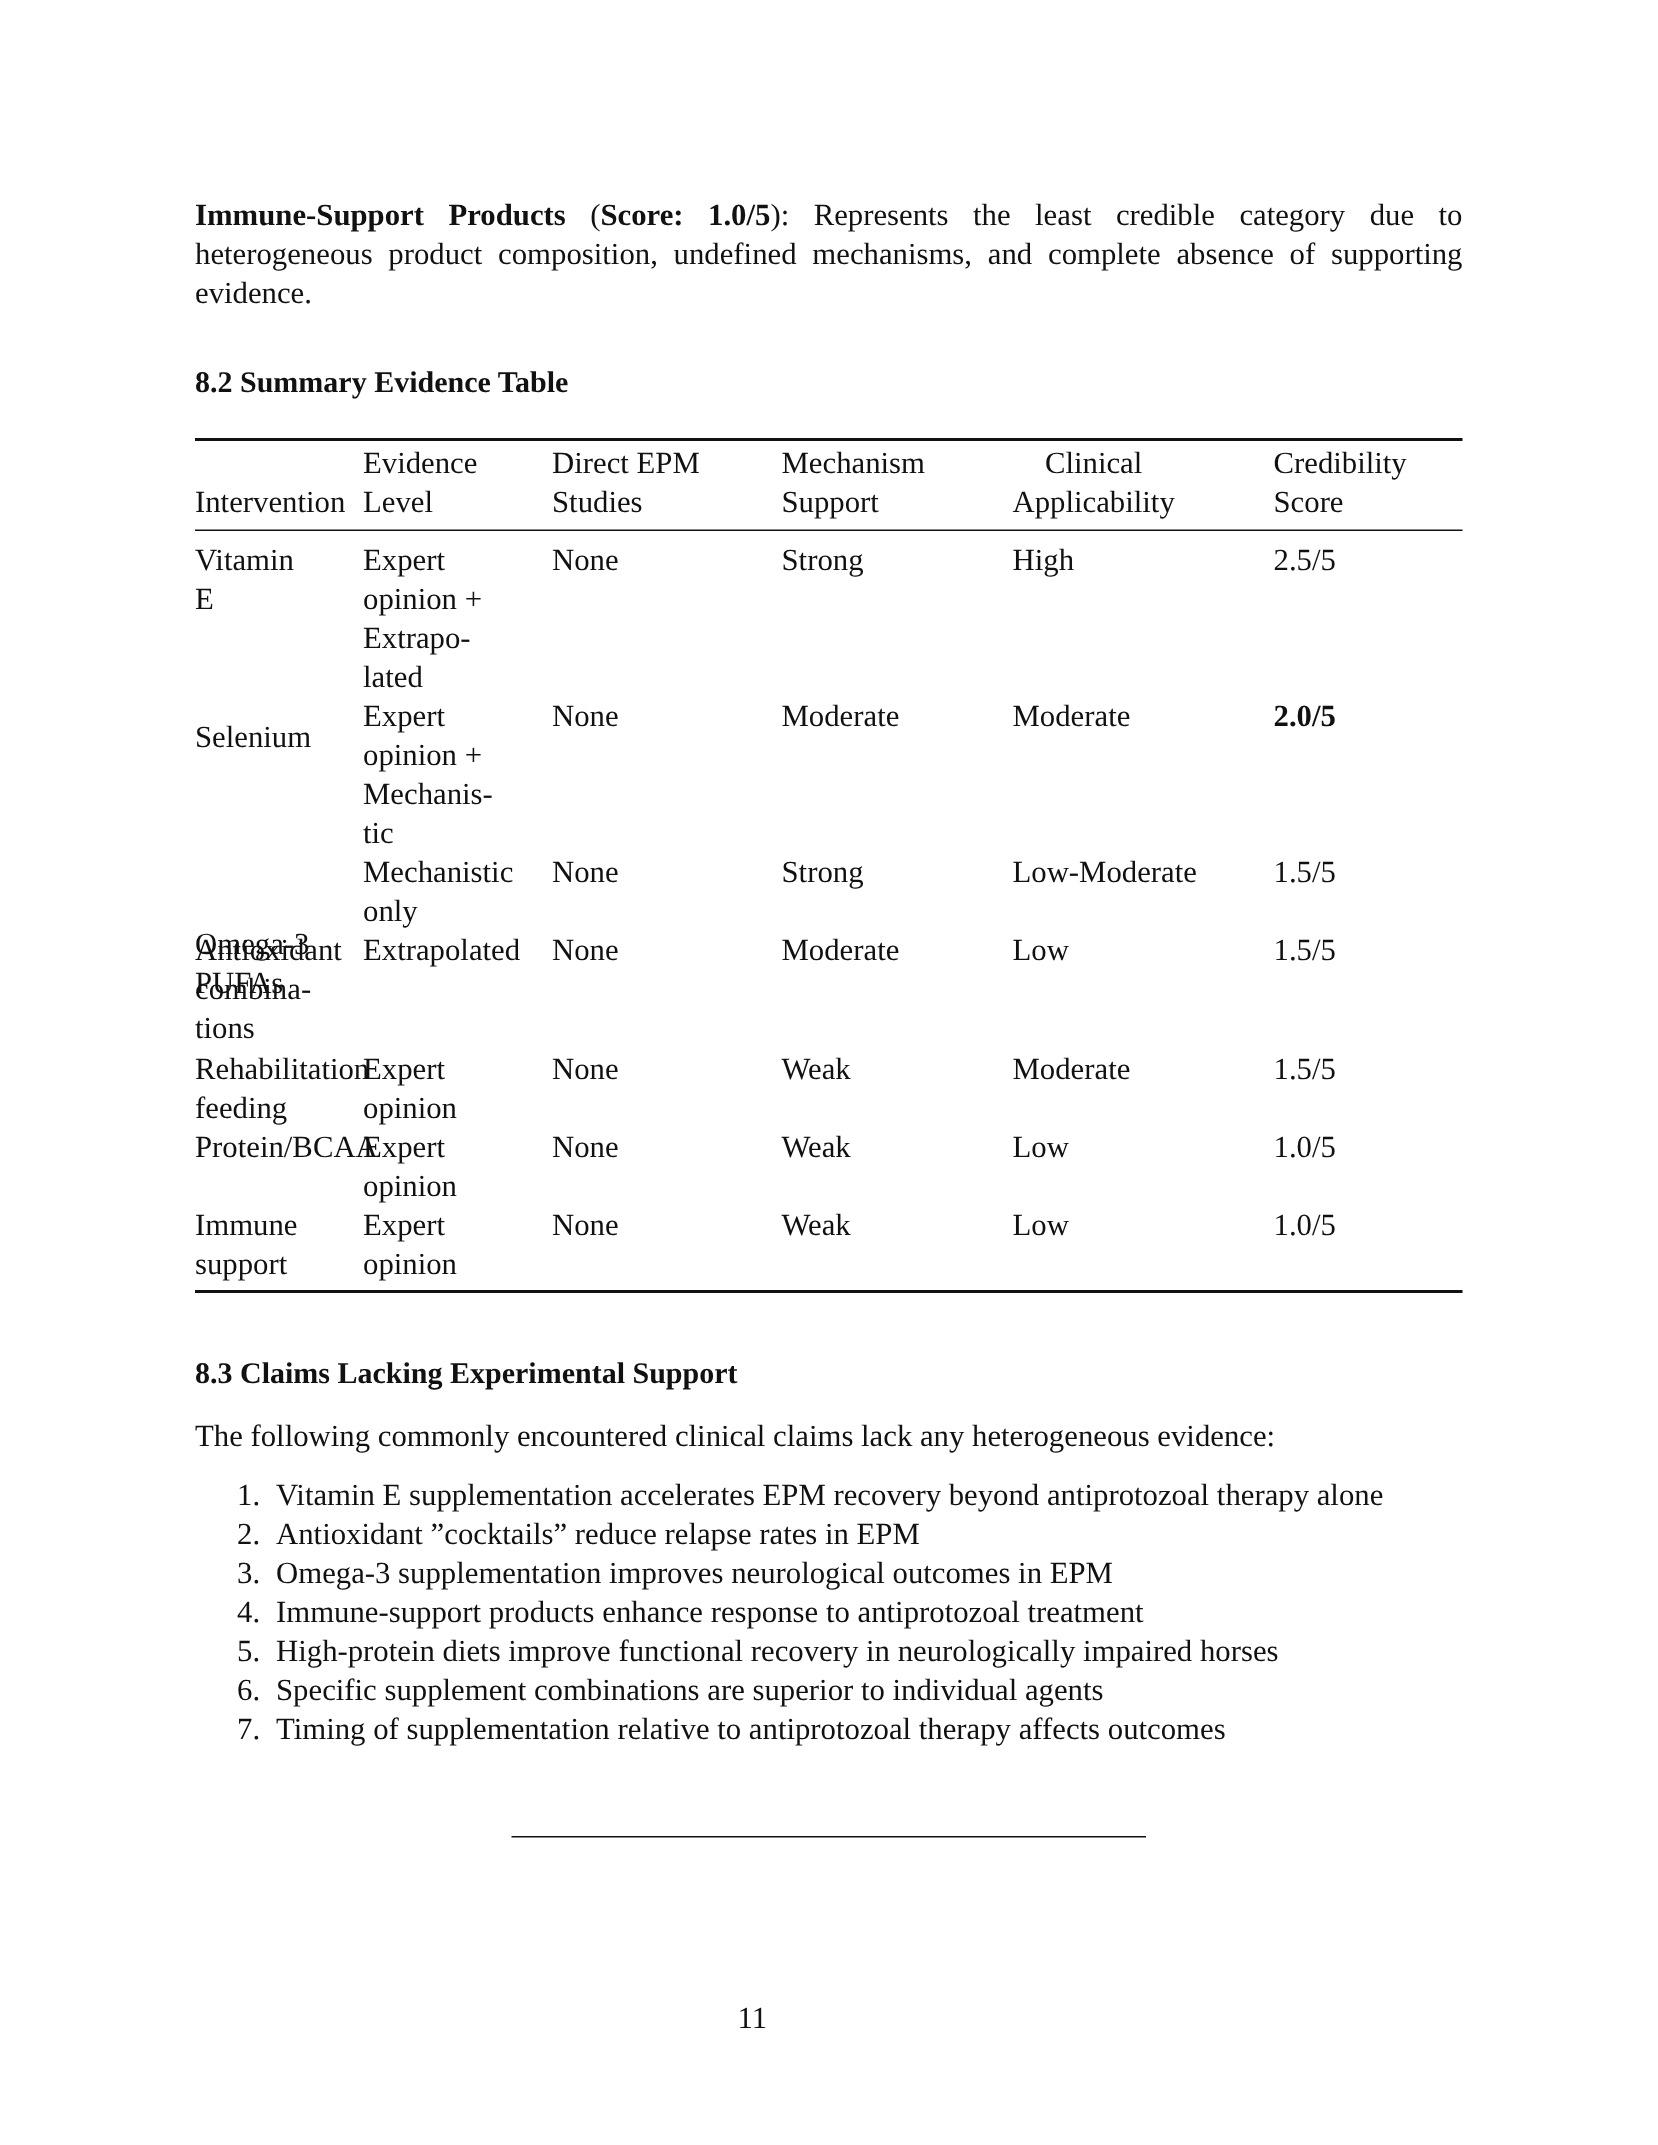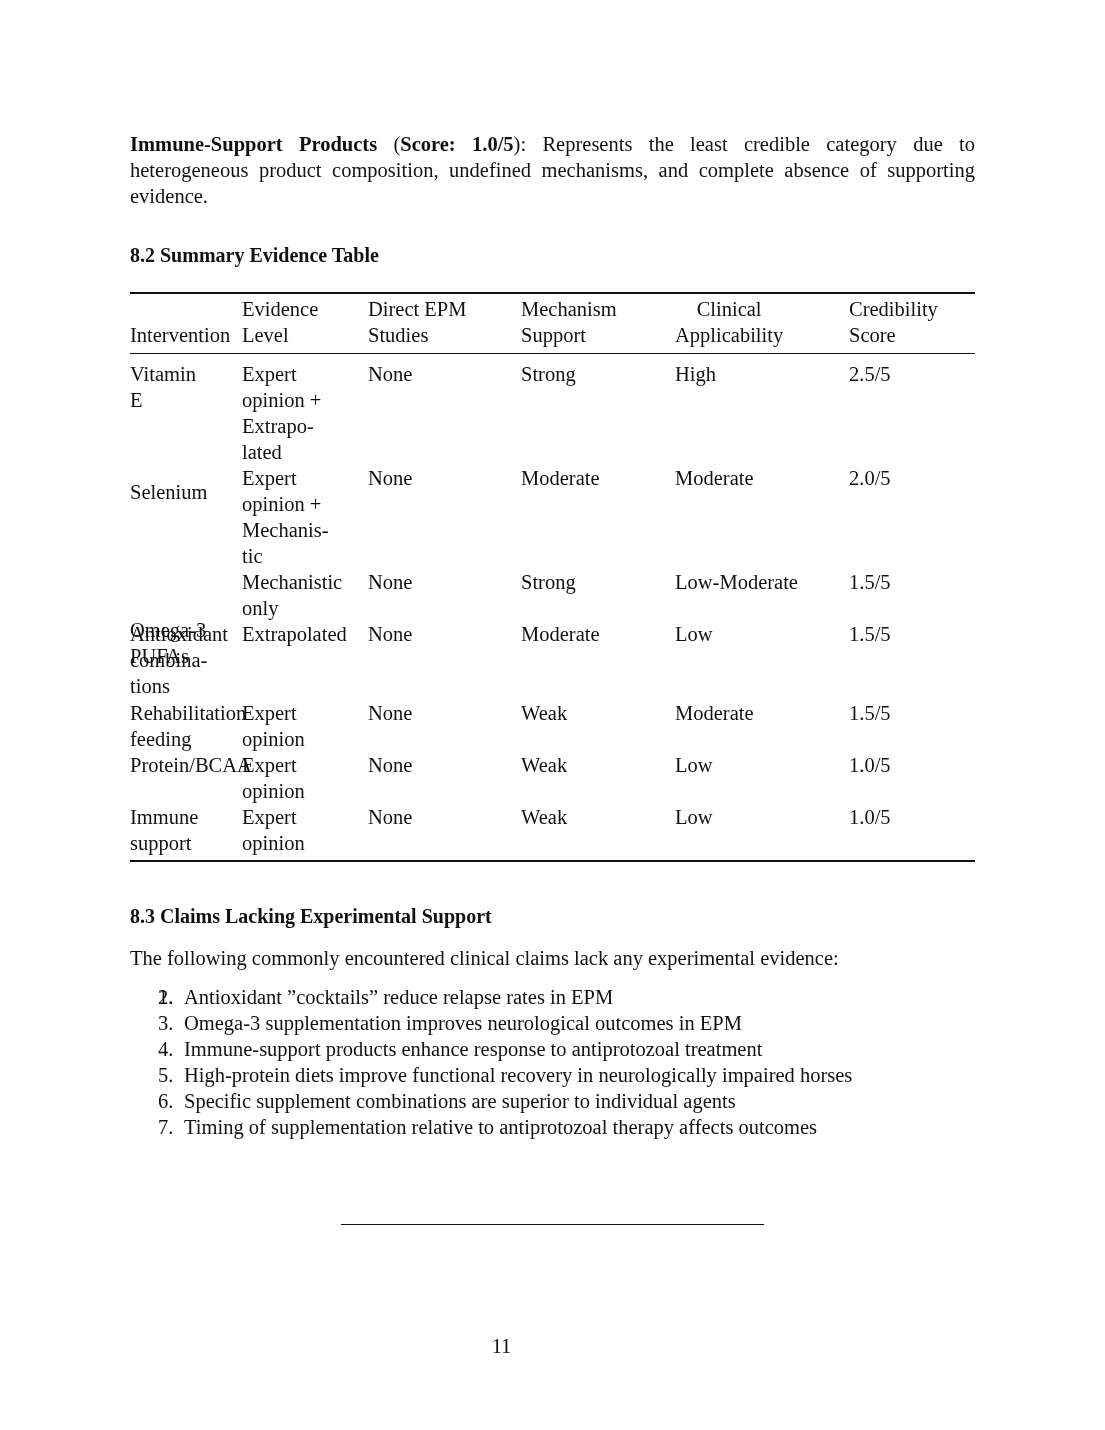--- a/index.html
+++ b/index.html
@@ -73,21 +73,21 @@
       <div class="cell c4" style="top: 69px;">High</div>
       <div class="cell c5" style="top: 69px;">2.5/5</div>
       <div class="cell c0" style="top: 187px;">Selenium</div>
       <div class="cell c1" style="top: 173px;">Expert
 opinion +
 Mechanis-
 tic</div>
       <div class="cell c2" style="top: 173px;">None</div>
       <div class="cell c3" style="top: 173px;">Moderate</div>
       <div class="cell c4" style="top: 173px;">Moderate</div>
-      <div class="cell c5" style="top: 173px;">2.0/5</div>
+      <div class="cell c5" style="top: 173px; font-weight: bold;">2.0/5</div>
       <div class="cell c0" style="top: 277px; margin-top: 48px;">Omega-3
 PUFAs</div>
       <div class="cell c1" style="top: 277px;">Mechanistic
 only</div>
       <div class="cell c2" style="top: 277px;">None</div>
       <div class="cell c3" style="top: 277px;">Strong</div>
       <div class="cell c4" style="top: 277px;">Low-Moderate</div>
       <div class="cell c5" style="top: 277px;">1.5/5</div>
       <div class="cell c0" style="top: 329px;">Antioxidant
 combina-
@@ -117,24 +117,24 @@
       <div class="cell c1" style="top: 512px;">Expert
 opinion</div>
       <div class="cell c2" style="top: 512px;">None</div>
       <div class="cell c3" style="top: 512px;">Weak</div>
       <div class="cell c4" style="top: 512px;">Low</div>
       <div class="cell c5" style="top: 512px;">1.0/5</div>
     </div>
 
   <h3 class="h-sec" id="h83">8.3 Claims Lacking Experimental Support</h3>
 
-  <p class="intro">The following commonly encountered clinical claims lack any experimental evidence:</p>
+  <p class="intro">The following commonly encountered clinical claims lack any heterogeneous evidence:</p>
 
   <ol class="claims" id="claims-list">
-      <li><span class="num">1.</span></li>
+      <li><span class="num">1.</span><span>Vitamin E supplementation accelerates EPM recovery beyond antiprotozoal therapy alone</span></li>
       <li><span class="num">2.</span><span>Antioxidant ”cocktails” reduce relapse rates in EPM</span></li>
       <li><span class="num">3.</span><span>Omega-3 supplementation improves neurological outcomes in EPM</span></li>
       <li><span class="num">4.</span><span>Immune-support products enhance response to antiprotozoal treatment</span></li>
       <li><span class="num">5.</span><span>High-protein diets improve functional recovery in neurologically impaired horses</span></li>
       <li><span class="num">6.</span><span>Specific supplement combinations are superior to individual agents</span></li>
       <li><span class="num">7.</span><span>Timing of supplementation relative to antiprotozoal therapy affects outcomes</span></li>
     </ol>
 </div>
 
 <div class="footrule"></div>

